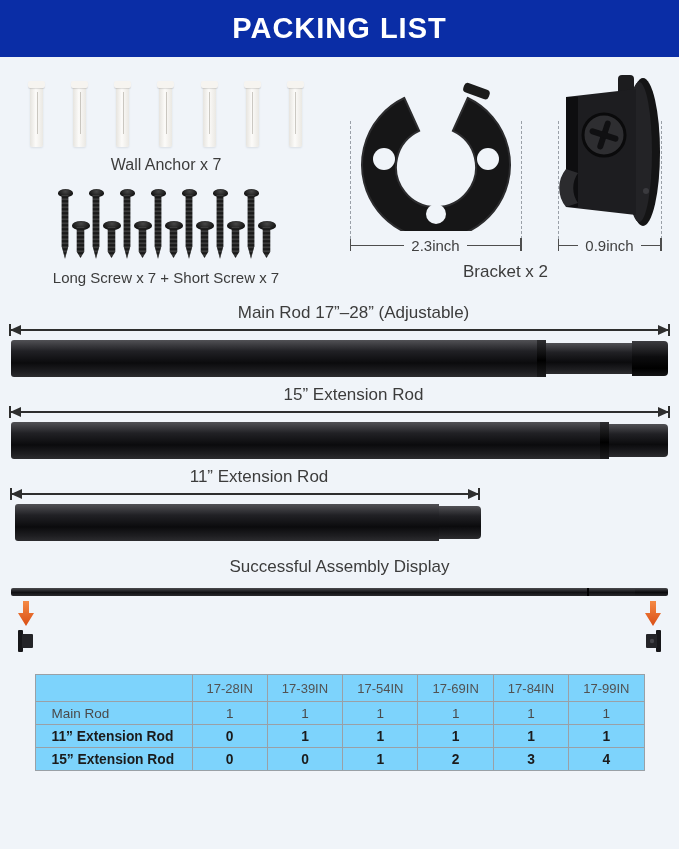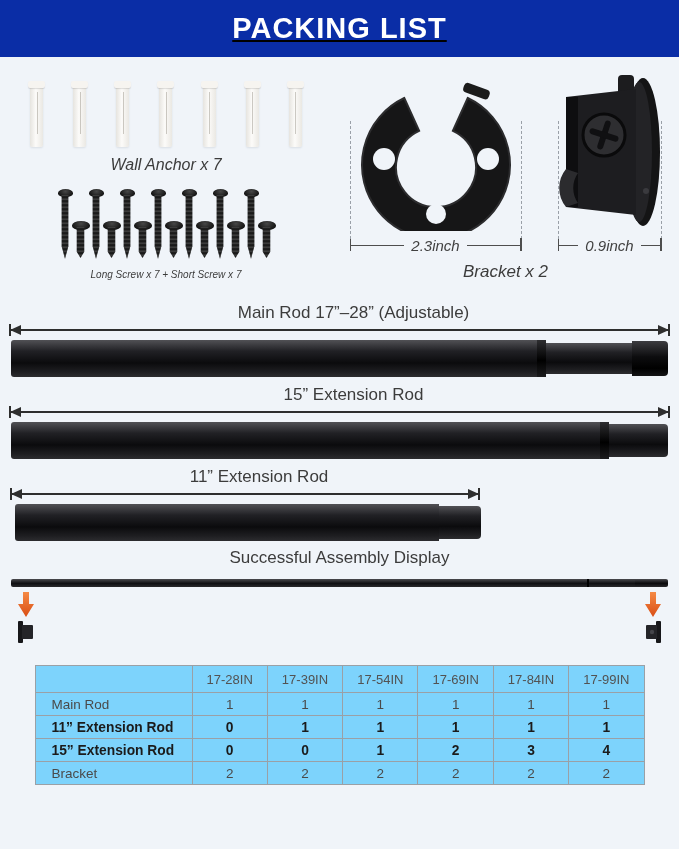--- a/index.html
+++ b/index.html
@@ -1,24 +1,24 @@
 <!DOCTYPE html>
 <html><head>
 <meta charset="utf-8">
 <style>
   html,body{margin:0;padding:0;}
   body{background:#e7ecf3;font-family:"Liberation Sans",sans-serif;}
   .page{width:679px;height:849px;margin:0 auto;background:#f0f4f9;overflow:hidden;position:relative;}
 
   
-  .header{height:57px;background:#0a2da6;display:flex;align-items:center;justify-content:center;text-decoration:underline;}
+  .header{height:57px;background:#0a2da6;display:flex;align-items:center;justify-content:center;}
   .header h1{margin:0;color:#ffffff;font-size:29px;font-weight:800;letter-spacing:1px;}
 
   
-  .top{display:flex;padding-top:14px;height:224px;font-style:italic;}
+  .top{display:flex;padding-top:14px;height:224px;}
   .left-col{width:332px;display:flex;flex-direction:column;align-items:center;}
   .right-col{flex:1;display:flex;flex-direction:column;align-items:center;}
   .caption{font-size:16px;color:#3c3c3c;}
 
   
   .anchors-row{margin-top:10px;width:272px;height:68px;display:flex;justify-content:space-between;}
   .anchor{width:13px;height:66px;position:relative;border-radius:3px 3px 2px 2px;
     background:linear-gradient(90deg,#e6e4df,#fcfbf9 45%,#eae8e3);box-shadow:0 1px 2px rgba(60,70,90,.12);}
   .anchor::before{content:"";position:absolute;top:0;left:-2px;right:-2px;height:7px;background:#f6f4f0;
     border-radius:2px;box-shadow:0 1px 1px rgba(0,0,0,.12);}
@@ -29,21 +29,21 @@
   .screws-row{margin-top:15px;height:72px;display:flex;align-items:flex-start;justify-content:center;}
   .screw{position:relative;width:9px;margin:0 3px;}
   .screw.long{height:70px;}
   .screw.short{height:37px;margin-top:32px;width:10px;}
   .screw::before{content:"";position:absolute;top:0;left:-3px;right:-3px;height:8px;
     background:radial-gradient(ellipse at 50% 30%,#474747,#131313 75%);border-radius:50% 50% 45% 45%;}
   .screw.short::before{left:-4px;right:-4px;height:9px;}
   .screw::after{content:"";position:absolute;top:6px;left:0;right:0;bottom:0;
     background:repeating-linear-gradient(180deg,#4a4a4a 0px,#101010 2px,#383838 4px);
     clip-path:polygon(12% 0,88% 0,88% 80%,50% 100%,12% 80%);}
-  .screws-caption{margin-top:8px;font-size:10px;}
+  .screws-caption{margin-top:8px;font-size:15px;}
 
   
   .brackets-row{display:flex;align-items:flex-end;gap:36px;margin-top:2px;}
   .bracket-wrap{position:relative;display:flex;flex-direction:column;}
   .bracket-front-wrap{width:172px;}
   .bracket-side-wrap{width:104px;}
   .dim{position:relative;display:flex;align-items:center;height:16px;margin-top:6px;}
   .dim::before,.dim::after{content:"";position:absolute;top:1px;width:1.5px;height:13px;background:#4e4e4e;}
   .dim::before{left:0;} .dim::after{right:0;}
   .dline{flex:1;height:1px;background:#4e4e4e;}
@@ -67,21 +67,21 @@
   .seg.joint{width:9px;background:linear-gradient(180deg,#2e2e31,#000 55%,#1c1c1e);}
   .seg.thin{width:13%;height:84%;}
   .seg.cap{width:5.5%;height:94%;border-radius:0 4px 4px 0;
     background:linear-gradient(180deg,#3c3c40,#0d0d0f 45%,#000 78%,#141416);}
   .seg.tip{width:9%;height:88%;border-radius:0 4px 4px 0;}
   .rod.eleven{width:466px;margin-left:15px;}
   .measure.eleven{width:466px;margin:4px 0 0 12px;}
   .label-box-eleven{width:490px;}
 
   
-  .assembly{margin-top:7px;}
+  .assembly{margin-top:16px;}
   .asm-title{text-align:center;font-size:17px;color:#3c3c3c;}
   .asm-rod{height:8px;margin:11px 11px 0;border-radius:2px;position:relative;
     background:linear-gradient(180deg,#4a4a4e,#101013 55%,#29292c);}
   .asm-rod::before{content:"";position:absolute;right:12%;top:0;bottom:0;width:2px;background:#000;}
   .asm-rod::after{content:"";position:absolute;right:0;top:1px;bottom:1px;width:5%;border-radius:0 2px 2px 0;
     background:linear-gradient(180deg,#39393d,#0a0a0c 55%,#202023);}
   .asm-ends{display:flex;justify-content:space-between;padding:0 18px;margin-top:5px;height:56px;}
   .asm-end{display:flex;flex-direction:column;align-items:center;gap:3px;}
   .mini-bracket.flip{transform:scaleX(-1);}
 
@@ -292,25 +292,16 @@
         </tr>
         <tr class="bold">
           <th>15” Extension Rod</th>
           <td>0</td>
           <td>0</td>
           <td>1</td>
           <td>2</td>
           <td>3</td>
           <td>4</td>
         </tr>
-        <tr>
-          <th>Bracket</th>
-          <td>2</td>
-          <td>2</td>
-          <td>2</td>
-          <td>2</td>
-          <td>2</td>
-          <td>2</td>
-        </tr>
       </tbody>
   </table>
 
 </div>
 
 </body></html>

